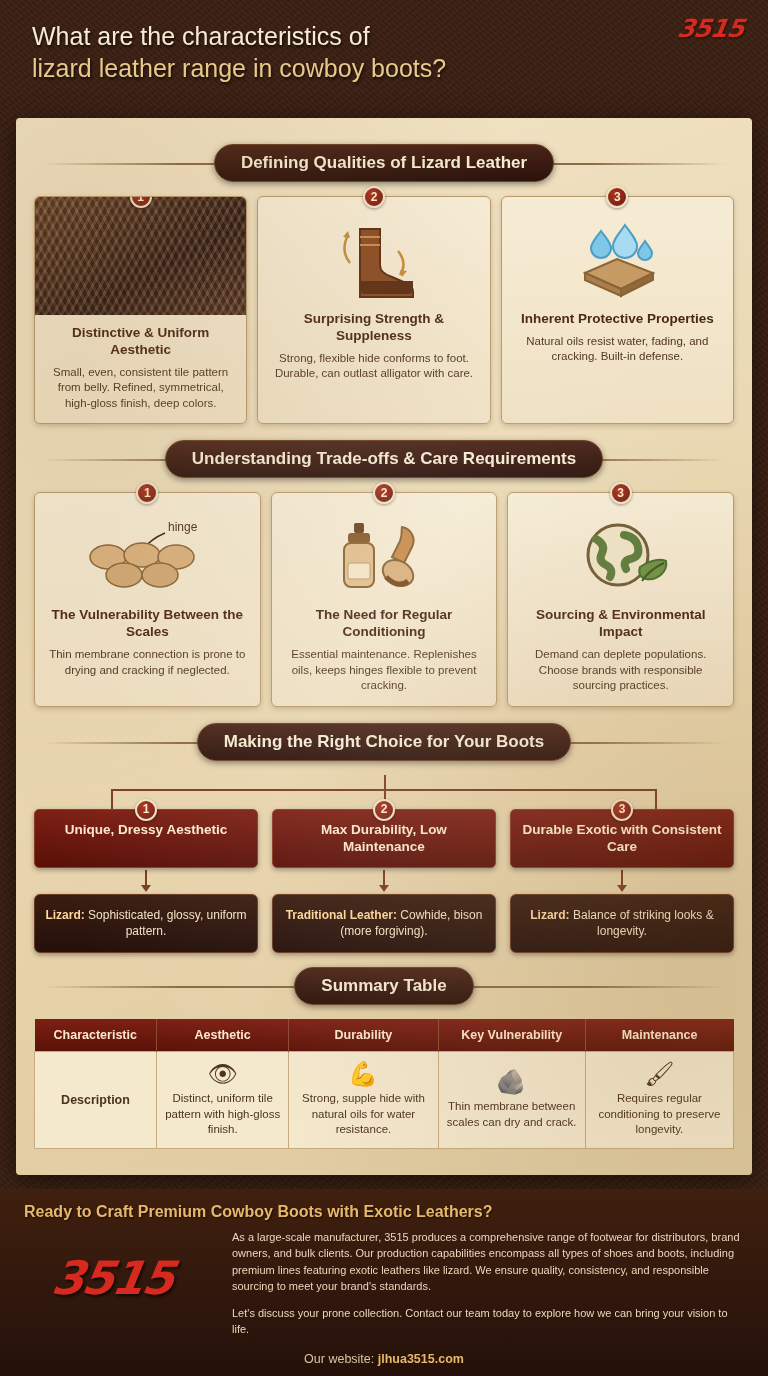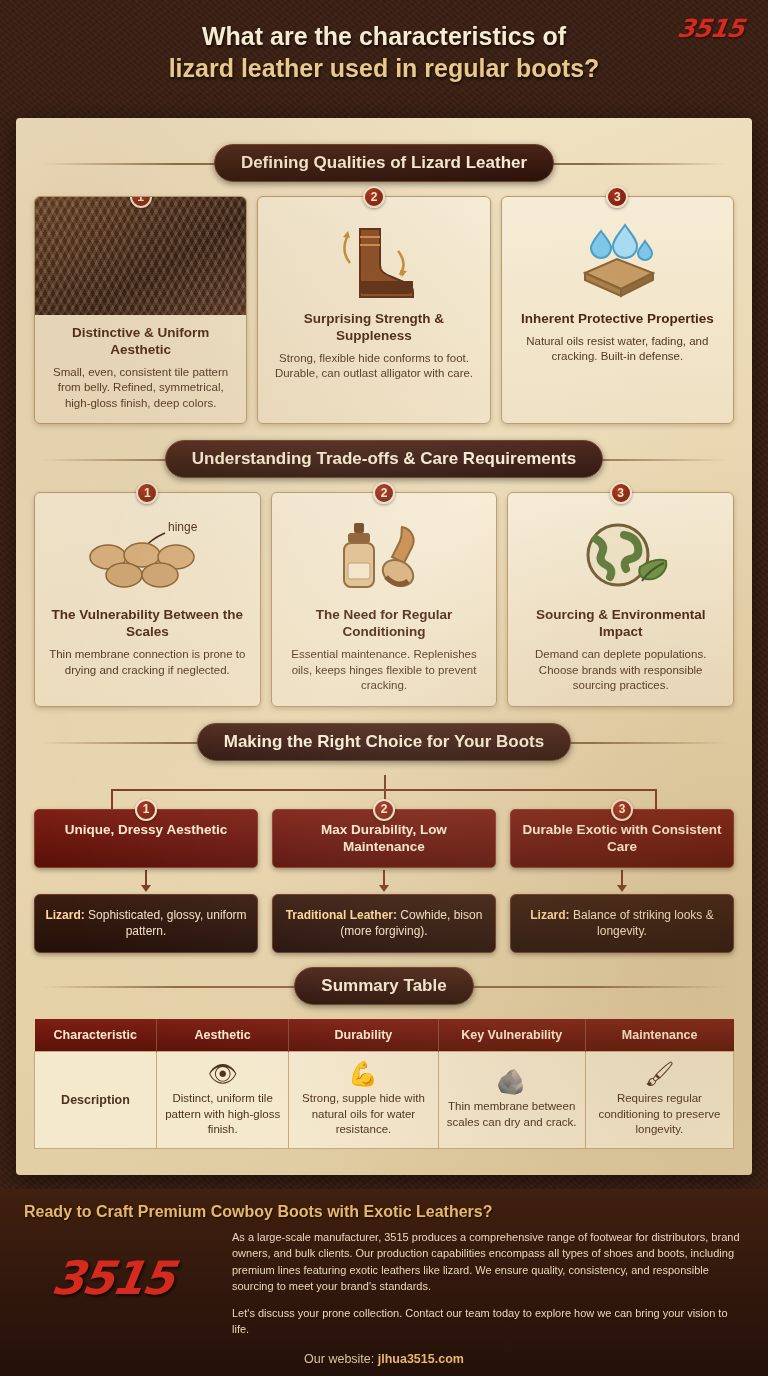--- a/index.html
+++ b/index.html
@@ -23,27 +23,27 @@
     position:absolute; inset:0;
     background:
       repeating-linear-gradient(42deg, rgba(255,255,255,0.018) 0 2px, rgba(0,0,0,0.03) 2px 4px),
       repeating-linear-gradient(-38deg, rgba(255,255,255,0.012) 0 3px, rgba(0,0,0,0.025) 3px 6px);
     pointer-events:none;
   }
 
   
   .header { position:relative; height:118px; padding-top:20px; }
   .header h1 {
-    text-align:center;
+    text-align:left;
     font-size:25px;
     line-height:1.28;
-    font-weight:bold;
+    font-weight:normal;
     color:#f7ecd2;
     text-shadow:1px 2px 3px rgba(0,0,0,.7);
-    padding: 0 64px;
+    padding: 0 32px;
   }
   .header h1 .line2 { color:#e9c98b; display:block; }
   .brand-top {
     position:absolute; top:14px; right:22px;
     font-family:"DejaVu Sans", sans-serif;
     font-size:25px; font-weight:bold; font-style:italic;
     color:#d62a1f;
     letter-spacing:-1px;
     text-shadow:1px 1px 2px rgba(0,0,0,.6);
     transform: skewX(-12deg);
@@ -210,21 +210,21 @@
 </style>
 </head>
 <body>
 
 <div class="page">
 
   <div class="header">
     <div class="brand-top">3515</div>
     <h1>
       <span>What are the characteristics of</span>
-      <span class="line2">lizard leather used in regular boots?</span>
+      <span class="line2">lizard leather range in cowboy boots?</span>
     </h1>
   </div>
 
   <div class="parchment">
 
     <div class="banner-wrap">
       <span class="banner">Defining Qualities of Lizard Leather</span>
     </div>
 
     <div class="cards">

